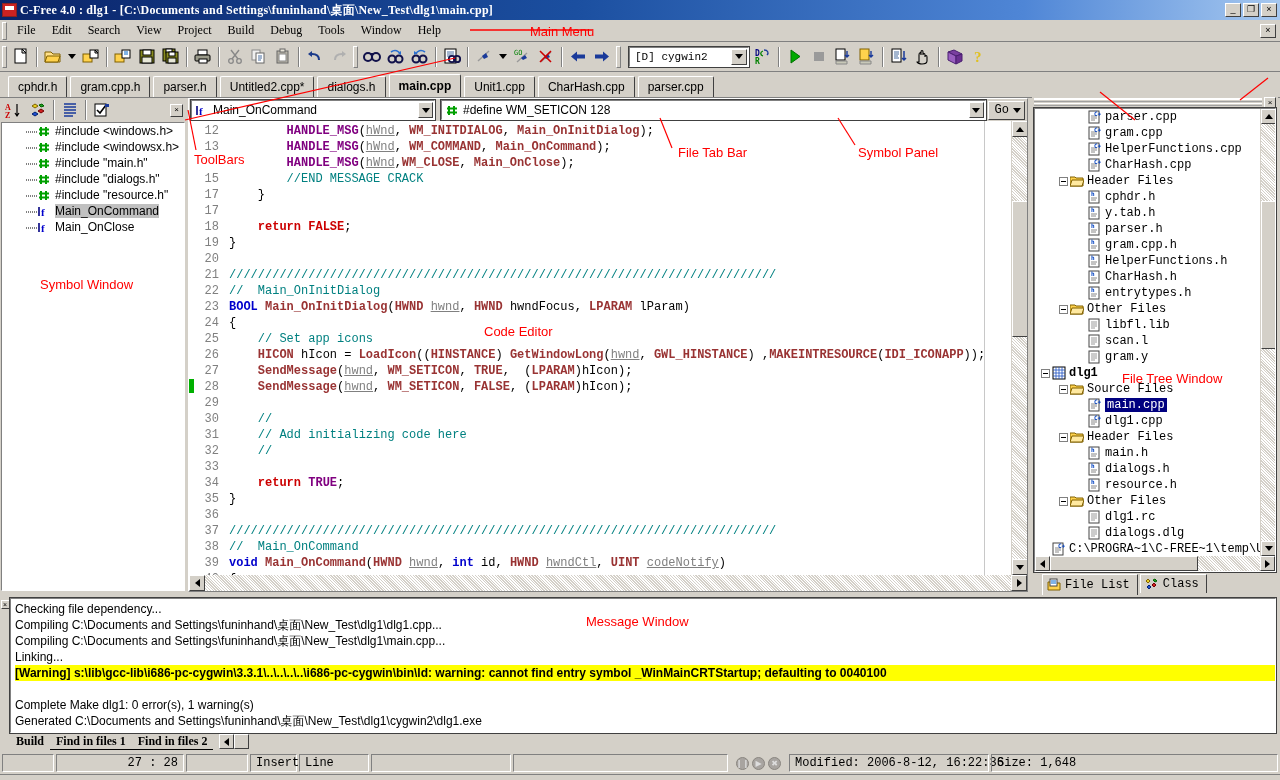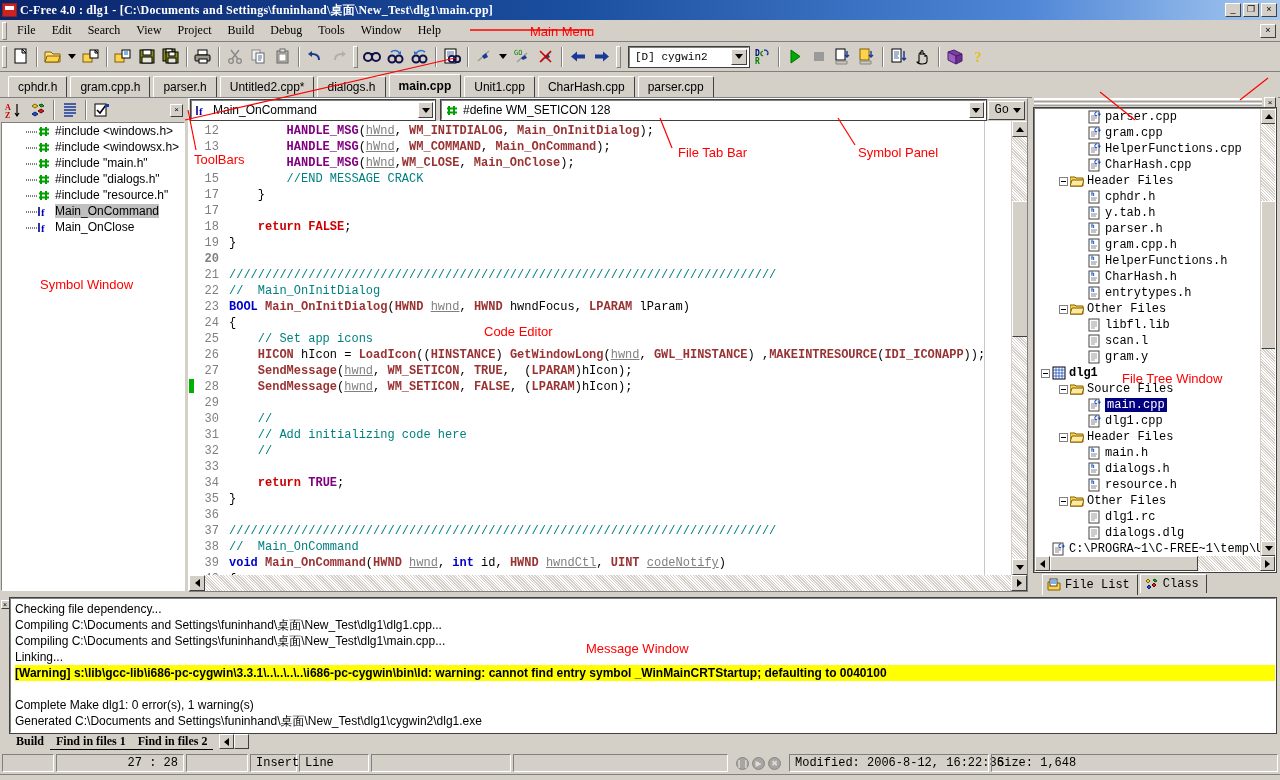--- a/index.html
+++ b/index.html
@@ -736,21 +736,21 @@
       <div class="ed-code" id="code-area">
         <div class="ed-rule" style="left:795px"></div>
       <div class="cline" style="position: relative;"><span class="lnum">12</span><span class="ctext"><span class="k-plain">        </span><span class="k-mac">HANDLE_MSG</span><span class="k-plain">(</span><span class="k-var">hWnd</span><span class="k-plain">, </span><span class="k-cons">WM_INITDIALOG</span><span class="k-plain">, </span><span class="k-cons">Main_OnInitDialog</span><span class="k-plain">);</span></span></div>
           <div class="cline" style="position: relative;"><span class="lnum">13</span><span class="ctext"><span class="k-plain">        </span><span class="k-mac">HANDLE_MSG</span><span class="k-plain">(</span><span class="k-var">hWnd</span><span class="k-plain">, </span><span class="k-cons">WM_COMMAND</span><span class="k-plain">, </span><span class="k-cons">Main_OnCommand</span><span class="k-plain">);</span></span></div>
           <div class="cline" style="position: relative;"><span class="lnum"></span><span class="ctext"><span class="k-plain">        </span><span class="k-mac">HANDLE_MSG</span><span class="k-plain">(</span><span class="k-var">hWnd</span><span class="k-plain">,</span><span class="k-cons">WM_CLOSE</span><span class="k-plain">, </span><span class="k-cons">Main_OnClose</span><span class="k-plain">);</span></span></div>
           <div class="cline" style="position: relative;"><span class="lnum">15</span><span class="ctext"><span class="k-plain">        </span><span class="k-com">//END MESSAGE CRACK</span></span></div>
           <div class="cline" style="position: relative;"><span class="lnum">17</span><span class="ctext"><span class="k-plain">    }</span></span></div>
           <div class="cline" style="position: relative;"><span class="lnum">17</span><span class="ctext"></span></div>
           <div class="cline" style="position: relative;"><span class="lnum">18</span><span class="ctext"><span class="k-plain">    </span><span class="k-ret">return</span><span class="k-plain"> </span><span class="k-ret">FALSE</span><span class="k-plain">;</span></span></div>
           <div class="cline" style="position: relative;"><span class="lnum">19</span><span class="ctext"><span class="k-plain">}</span></span></div>
-          <div class="cline" style="position: relative; font-weight: bold;"><span class="lnum">20</span><span class="ctext"></span></div>
+          <div class="cline" style="position: relative;"><span class="lnum">20</span><span class="ctext"></span></div>
           <div class="cline" style="position: relative;"><span class="lnum">21</span><span class="ctext"><span class="k-com">////////////////////////////////////////////////////////////////////////////</span></span></div>
           <div class="cline" style="position: relative;"><span class="lnum">22</span><span class="ctext"><span class="k-com">//  Main_OnInitDialog</span></span></div>
           <div class="cline" style="position: relative;"><span class="lnum">23</span><span class="ctext"><span class="k-type">BOOL</span><span class="k-plain"> </span><span class="k-cons">Main_OnInitDialog</span><span class="k-plain">(</span><span class="k-cons">HWND</span><span class="k-plain"> </span><span class="k-var">hwnd</span><span class="k-plain">, </span><span class="k-cons">HWND</span><span class="k-plain"> hwndFocus, </span><span class="k-cons">LPARAM</span><span class="k-plain"> lParam)</span></span></div>
           <div class="cline" style="position: relative;"><span class="lnum">24</span><span class="ctext"><span class="k-plain">{</span></span></div>
           <div class="cline" style="position: relative;"><span class="lnum">25</span><span class="ctext"><span class="k-plain">    </span><span class="k-com">// Set app icons</span></span></div>
           <div class="cline" style="position: relative;"><span class="lnum">26</span><span class="ctext"><span class="k-plain">    </span><span class="k-cons">HICON</span><span class="k-plain"> hIcon = </span><span class="k-cons">LoadIcon</span><span class="k-plain">((</span><span class="k-cons">HINSTANCE</span><span class="k-plain">) </span><span class="k-cons">GetWindowLong</span><span class="k-plain">(</span><span class="k-var">hwnd</span><span class="k-plain">, </span><span class="k-cons">GWL_HINSTANCE</span><span class="k-plain">) ,</span><span class="k-cons">MAKEINTRESOURCE</span><span class="k-plain">(</span><span class="k-cons">IDI_ICONAPP</span><span class="k-plain">));</span></span></div>
           <div class="cline" style="position: relative;"><span class="lnum">27</span><span class="ctext"><span class="k-plain">    </span><span class="k-cons">SendMessage</span><span class="k-plain">(</span><span class="k-var">hwnd</span><span class="k-plain">, </span><span class="k-cons">WM_SETICON</span><span class="k-plain">, </span><span class="k-cons">TRUE</span><span class="k-plain">,  (</span><span class="k-cons">LPARAM</span><span class="k-plain">)hIcon);</span></span></div>
           <div class="cline" style="position: relative;"><div class="marker-green"></div><span class="lnum">28</span><span class="ctext"><span class="k-plain">    </span><span class="k-cons">SendMessage</span><span class="k-plain">(</span><span class="k-var">hwnd</span><span class="k-plain">, </span><span class="k-cons">WM_SETICON</span><span class="k-plain">, </span><span class="k-cons">FALSE</span><span class="k-plain">, (</span><span class="k-cons">LPARAM</span><span class="k-plain">)hIcon);</span></span></div>
           <div class="cline" style="position: relative;"><span class="lnum">29</span><span class="ctext"></span></div>
           <div class="cline" style="position: relative;"><span class="lnum">30</span><span class="ctext"><span class="k-plain">    </span><span class="k-com">//</span></span></div>
@@ -1223,16 +1223,16 @@
       <line x1="838" y1="118" x2="855" y2="145" stroke="#ff0000" stroke-width="1.2"></line>
       <line x1="1100" y1="92" x2="1135" y2="120" stroke="#ff0000" stroke-width="1.2"></line>
     </svg>
     <div class="anno" style="left:530px;top:24px">Main Menu</div>
     <div class="anno" style="left:194px;top:152px">ToolBars</div>
     <div class="anno" style="left:678px;top:145px">File Tab Bar</div>
     <div class="anno" style="left:858px;top:145px">Symbol Panel</div>
     <div class="anno" style="left:40px;top:277px">Symbol Window</div>
     <div class="anno" style="left:484px;top:324px">Code Editor</div>
     <div class="anno" style="left:1122px;top:371px">File Tree Window</div>
-    <div class="anno" style="left:586px;top:641px">Message Window</div>
+    <div class="anno" style="left:586px;top:614px">Message Window</div>
   </div>
 
 </div>
 
 </body></html>

